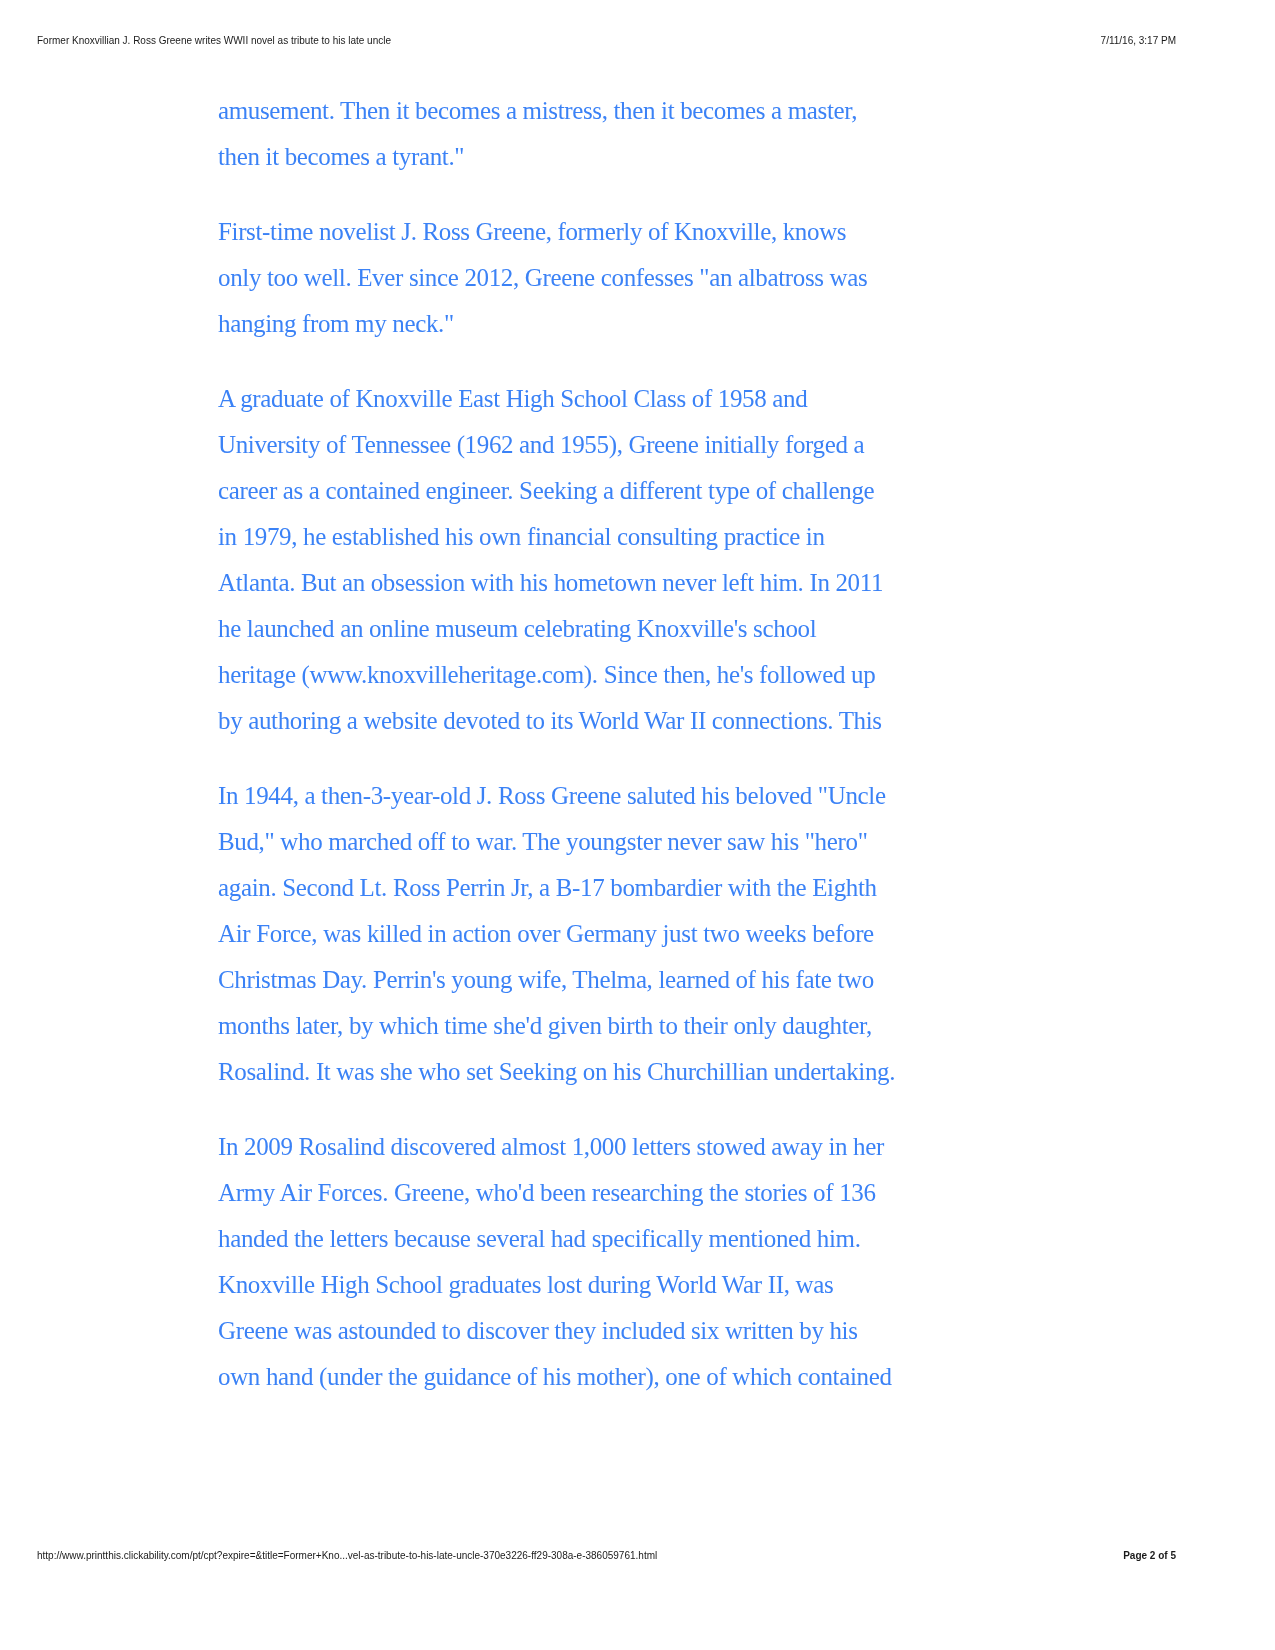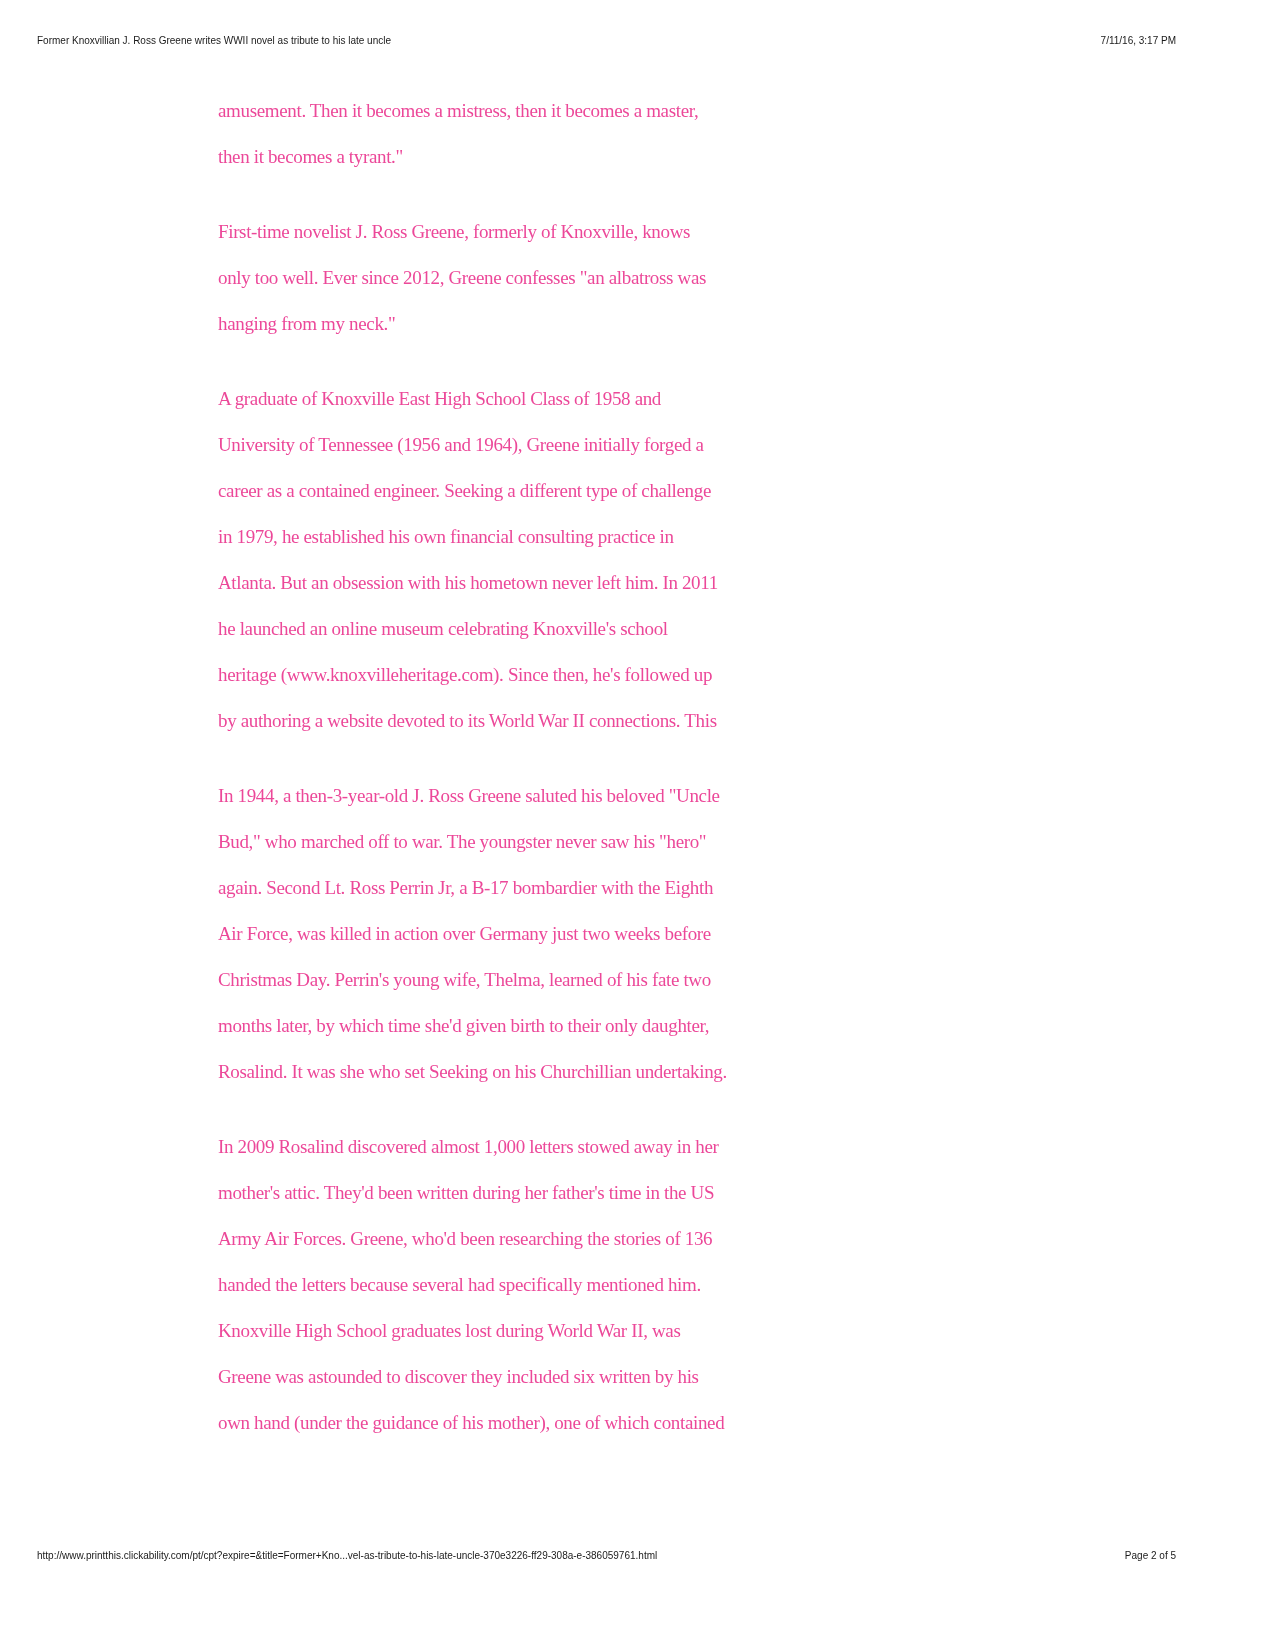--- a/index.html
+++ b/index.html
@@ -5,25 +5,25 @@
   html, body { margin: 0; padding: 0; background: #ffffff; }
   body { width: 1275px; height: 1650px; position: relative; overflow: hidden; }
   .hdr, .ftr {
     position: absolute; left: 0; width: 1275px; height: 20px;
     font-family: "Liberation Sans", sans-serif; font-size: 10px; color: #1a1a1a;
   }
   .hdr { top: 35px; }
   .ftr { top: 1550px; }
   .hdr .left, .ftr .left { position: absolute; left: 37px; top: 0; white-space: nowrap; }
   .hdr .right { position: absolute; right: 99px; top: 0; white-space: nowrap; }
-  .ftr .right { position: absolute; right: 99px; top: 0; white-space: nowrap; }
+  .ftr .right { position: absolute; right: 99px; top: 0; white-space: nowrap; font-weight: bold; }
   .article {
     position: absolute; left: 218px; top: 88px; width: 860px;
-    font-family: "Liberation Serif", serif; font-size: 19px; line-height: 46px;
-    color: #ec4899; letter-spacing: -0.35px;
+    font-family: "Liberation Serif", serif; font-size: 25px; line-height: 46px;
+    color: #3b82f6; letter-spacing: -0.35px;
   }
   .para { margin: 0 0 29px 0; }
   .line { display: block; white-space: nowrap; }
 </style>
 </head>
 <body>
 
 <div class="hdr">
   <span class="left">Former Knoxvillian J. Ross Greene writes WWII novel as tribute to his late uncle</span>
   <span class="right">7/11/16, 3:17 PM</span>
@@ -34,40 +34,39 @@
     <span class="line">amusement. Then it becomes a mistress, then it becomes a master,</span>
     <span class="line">then it becomes a tyrant."</span>
   </p>
   <p class="para">
     <span class="line">First-time novelist J. Ross Greene, formerly of Knoxville, knows</span>
     <span class="line">only too well. Ever since 2012, Greene confesses "an albatross was</span>
     <span class="line">hanging from my neck."</span>
   </p>
   <p class="para">
     <span class="line">A graduate of Knoxville East High School Class of 1958 and</span>
-    <span class="line">University of Tennessee (1956 and 1964), Greene initially forged a</span>
+    <span class="line">University of Tennessee (1962 and 1955), Greene initially forged a</span>
     <span class="line">career as a contained engineer. Seeking a different type of challenge</span>
     <span class="line">in 1979, he established his own financial consulting practice in</span>
     <span class="line">Atlanta. But an obsession with his hometown never left him. In 2011</span>
     <span class="line">he launched an online museum celebrating Knoxville's school</span>
     <span class="line">heritage (www.knoxvilleheritage.com). Since then, he's followed up</span>
     <span class="line">by authoring a website devoted to its World War II connections. This</span>
   </p>
   <p class="para">
     <span class="line">In 1944, a then-3-year-old J. Ross Greene saluted his beloved "Uncle</span>
     <span class="line">Bud," who marched off to war. The youngster never saw his "hero"</span>
     <span class="line">again. Second Lt. Ross Perrin Jr, a B-17 bombardier with the Eighth</span>
     <span class="line">Air Force, was killed in action over Germany just two weeks before</span>
     <span class="line">Christmas Day. Perrin's young wife, Thelma, learned of his fate two</span>
     <span class="line">months later, by which time she'd given birth to their only daughter,</span>
     <span class="line">Rosalind. It was she who set Seeking on his Churchillian undertaking.</span>
   </p>
   <p class="para">
     <span class="line">In 2009 Rosalind discovered almost 1,000 letters stowed away in her</span>
-    <span class="line">mother's attic. They'd been written during her father's time in the US</span>
     <span class="line">Army Air Forces. Greene, who'd been researching the stories of 136</span>
     <span class="line">handed the letters because several had specifically mentioned him.</span>
     <span class="line">Knoxville High School graduates lost during World War II, was</span>
     <span class="line">Greene was astounded to discover they included six written by his</span>
     <span class="line">own hand (under the guidance of his mother), one of which contained</span>
   </p>
 </div>
 
 <div class="ftr">
   <span class="left">http://www.printthis.clickability.com/pt/cpt?expire=&amp;title=Former+Kno...vel-as-tribute-to-his-late-uncle-370e3226-ff29-308a-e-386059761.html</span>

